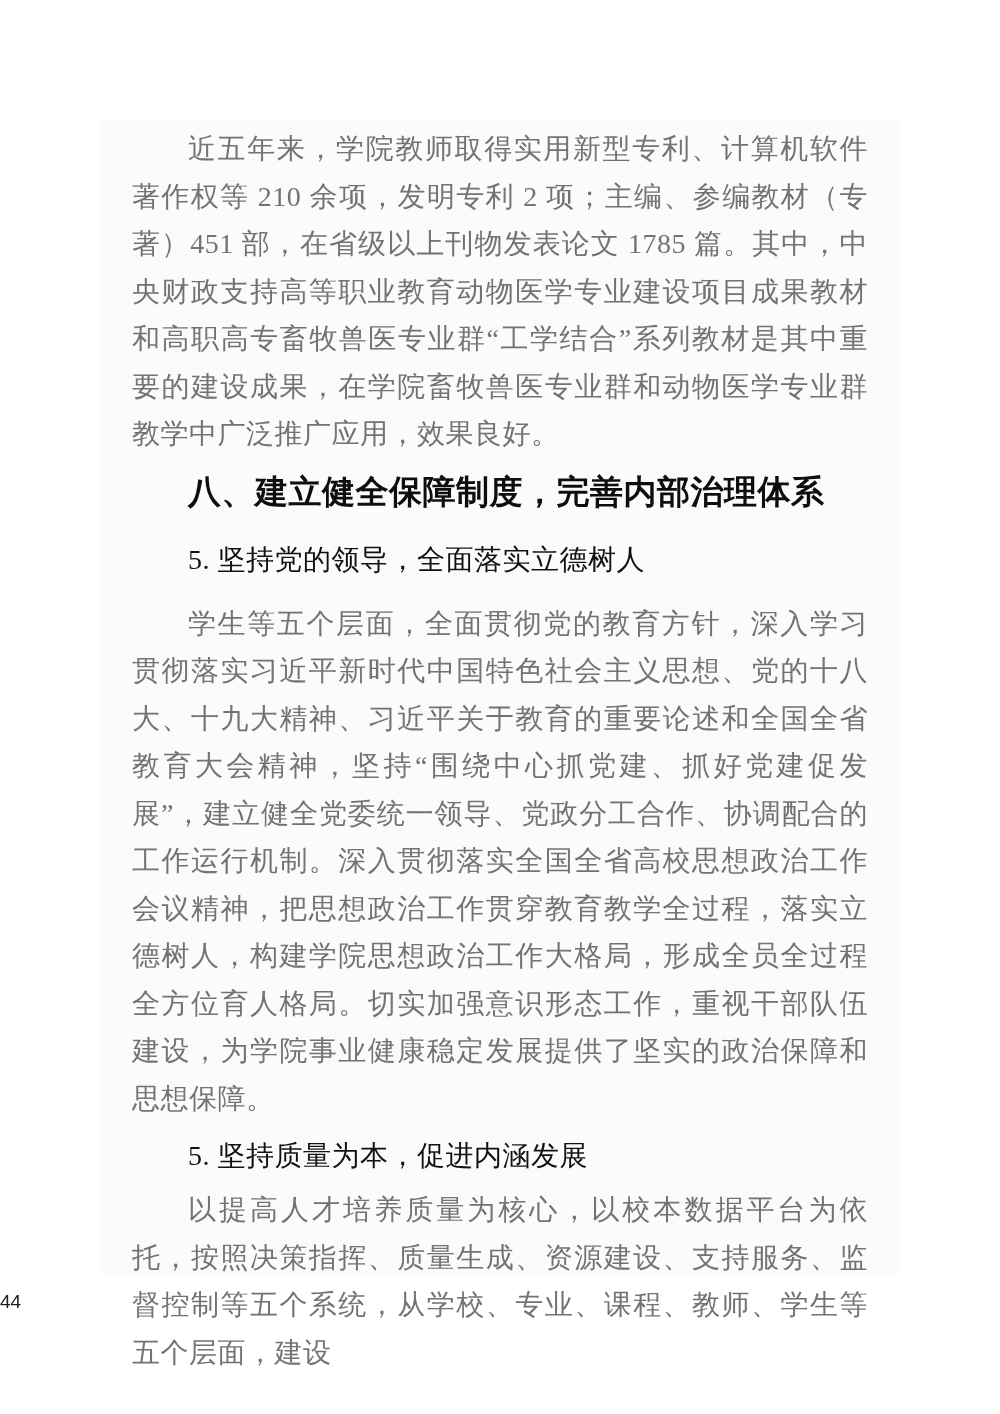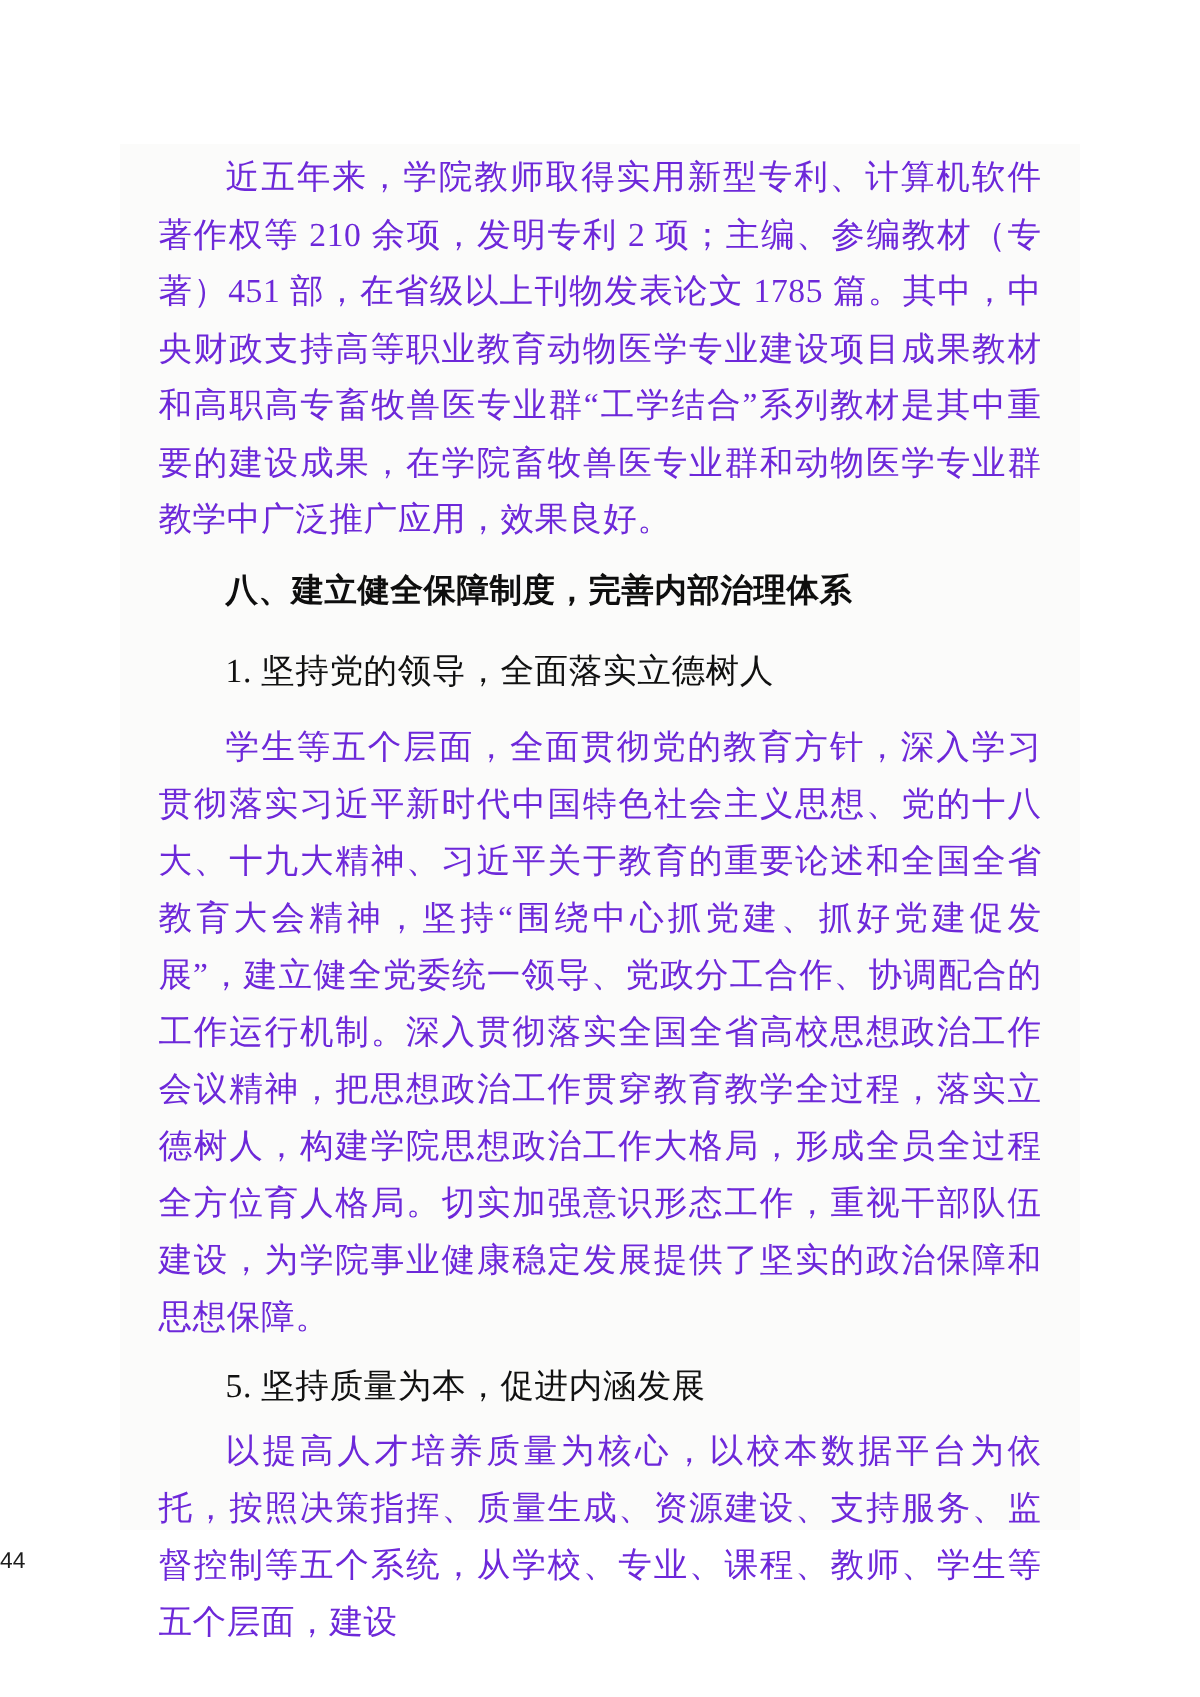--- a/index.html
+++ b/index.html
@@ -32,30 +32,30 @@
     top: 125px;
     width: 736px;
   }
   .para {
     margin: 0;
     font-size: 28px;
     line-height: 47.5px;
     text-align: justify;
     text-indent: 2em;
     letter-spacing: 0.5px;
-    color: #6d28d9;
+    color: #737373;
   }
   .para-2 { margin-top: 18px; }
   .para-3 { margin-top: 8px; }
   .section-heading {
     margin: 14px 0 0 0;
     padding-left: 56px;
     font-family: "Liberation Sans", "DejaVu Sans", sans-serif;
     font-weight: 700;
-    font-size: 27px;
+    font-size: 33px;
     line-height: 40px;
     color: #0e0e0e;
     letter-spacing: 0.5px;
   }
   .sub-heading {
     margin: 26px 0 0 0;
     padding-left: 56px;
     font-size: 28px;
     line-height: 44px;
     font-weight: 500;
@@ -77,21 +77,21 @@
 <body>
 
 <div class="page">
   <div class="scan-tint"></div>
 
   <div class="content">
     <p class="para para-1">近五年来，学院教师取得实用新型专利、计算机软件著作权等 210 余项，发明专利 2 项；主编、参编教材（专著）451 部，在省级以上刊物发表论文 1785 篇。其中，中央财政支持高等职业教育动物医学专业建设项目成果教材和高职高专畜牧兽医专业群“工学结合”系列教材是其中重要的建设成果，在学院畜牧兽医专业群和动物医学专业群教学中广泛推广应用，效果良好。</p>
 
     <h2 class="section-heading">八、建立健全保障制度，完善内部治理体系</h2>
 
-    <h3 class="sub-heading sub-heading-1">1. 坚持党的领导，全面落实立德树人</h3>
+    <h3 class="sub-heading sub-heading-1">5. 坚持党的领导，全面落实立德树人</h3>
 
     <p class="para para-2">学生等五个层面，全面贯彻党的教育方针，深入学习贯彻落实习近平新时代中国特色社会主义思想、党的十八大、十九大精神、习近平关于教育的重要论述和全国全省教育大会精神，坚持“围绕中心抓党建、抓好党建促发展”，建立健全党委统一领导、党政分工合作、协调配合的工作运行机制。深入贯彻落实全国全省高校思想政治工作会议精神，把思想政治工作贯穿教育教学全过程，落实立德树人，构建学院思想政治工作大格局，形成全员全过程全方位育人格局。切实加强意识形态工作，重视干部队伍建设，为学院事业健康稳定发展提供了坚实的政治保障和思想保障。</p>
 
     <h3 class="sub-heading sub-heading-2">5. 坚持质量为本，促进内涵发展</h3>
 
     <p class="para para-3">以提高人才培养质量为核心，以校本数据平台为依托，按照决策指挥、质量生成、资源建设、支持服务、监督控制等五个系统，从学校、专业、课程、教师、学生等五个层面，建设</p>
   </div>
 
   <div class="page-number">44</div>
 </div>

